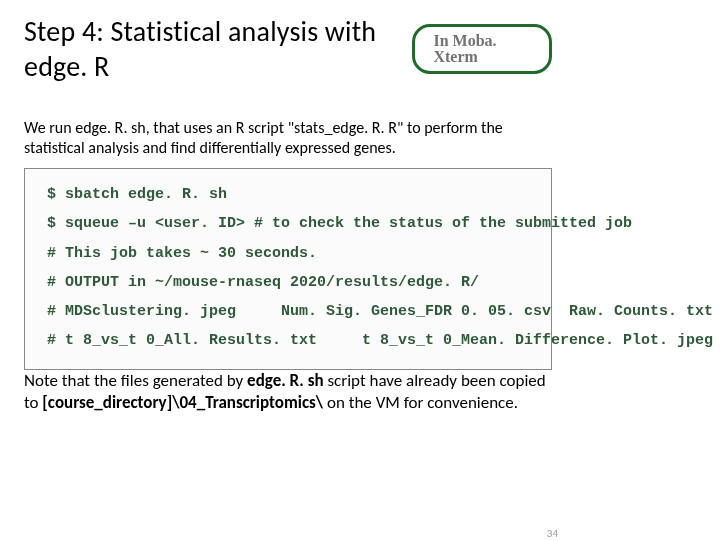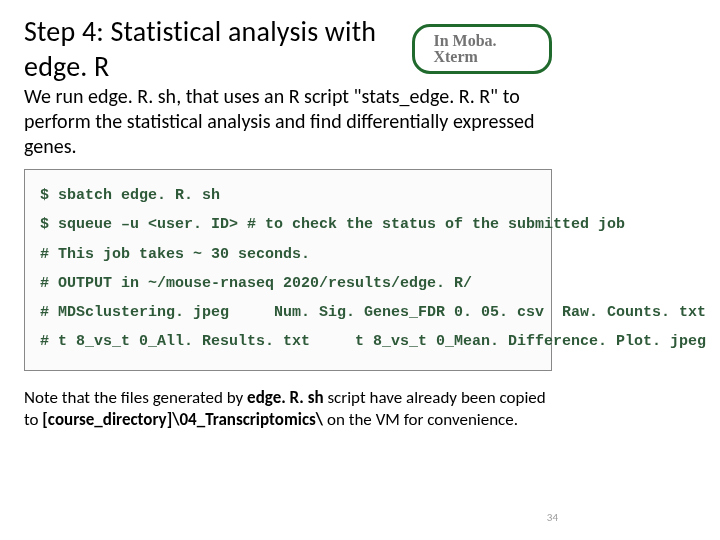--- a/index.html
+++ b/index.html
@@ -36,51 +36,51 @@
     border-radius: 18px;
     padding: 6px 18px;
     font-family: "Comic Sans MS", "Comic Sans", cursive;
     font-size: 16px;
     font-weight: 700;
     color: #737373;
     background: #fff;
     line-height: 1;
   }
   .para {
-    font-size: 20px;
+    font-size: 16px;
     line-height: 1.25;
+    margin-top: 34px;
   }
   .para2 {
     font-size: 20px;
     line-height: 1.25;
     margin-top: 26px;
   }
   .codebox {
     margin-top: 10px;
     border: 1px solid #888;
     background: #fbfbfb;
     padding: 8px 10px 10px 10px;
     font-family: "Courier New", Courier, monospace;
     font-size: 15px;
     font-weight: 700;
     color: #2f5a3a;
     line-height: 1.55;
   }
   .codebox .codeline {
-    margin: 6px 5px;
+    margin: 6px 12px;
     white-space: pre;
   }
   .footnote {
     font-size: 17px;
     line-height: 1.3;
-    margin-top: 16px;
   }
   .pagenum {
     position: absolute;
-    bottom: 16px;
+    bottom: 0;
     right: 18px;
     font-size: 11px;
     color: #9a9a9a;
   }
   .b { font-weight: 700; }
 </style>
 </head>
 <body>
 
 <div class="slide">

